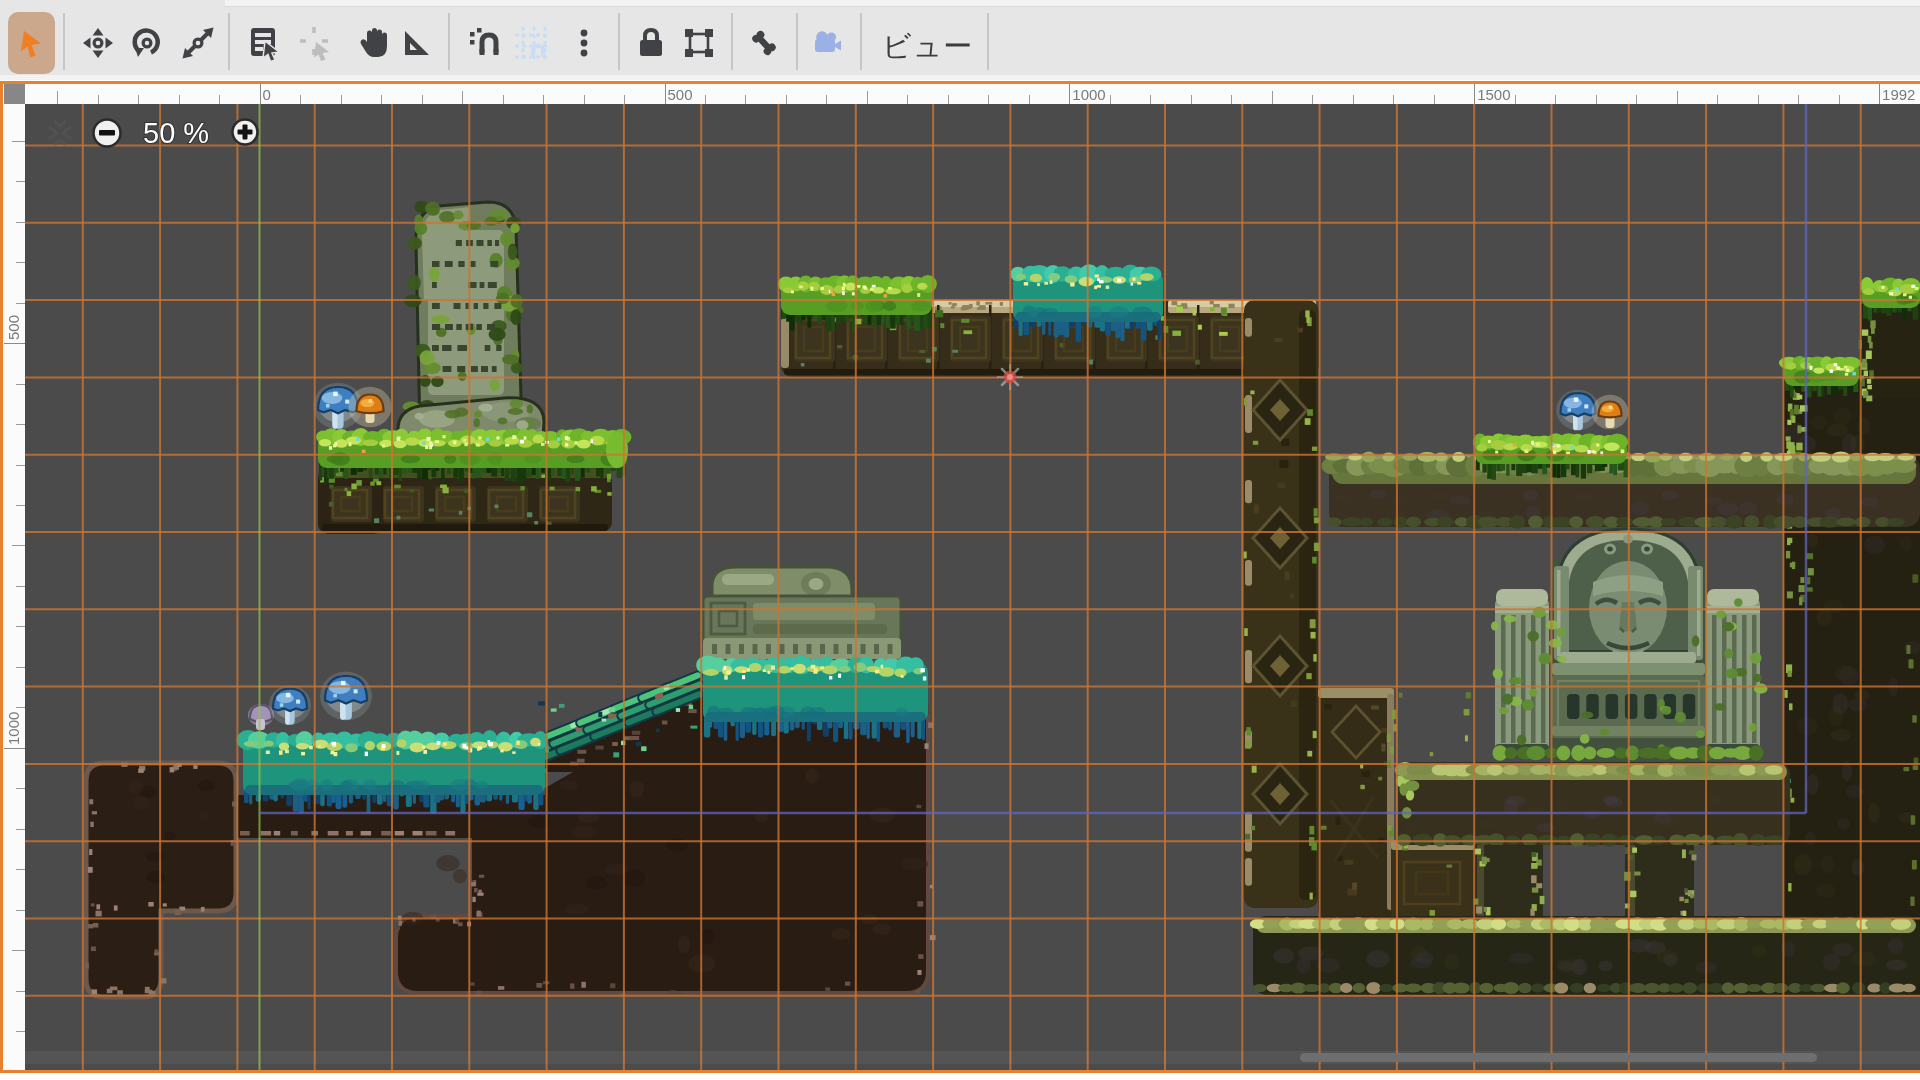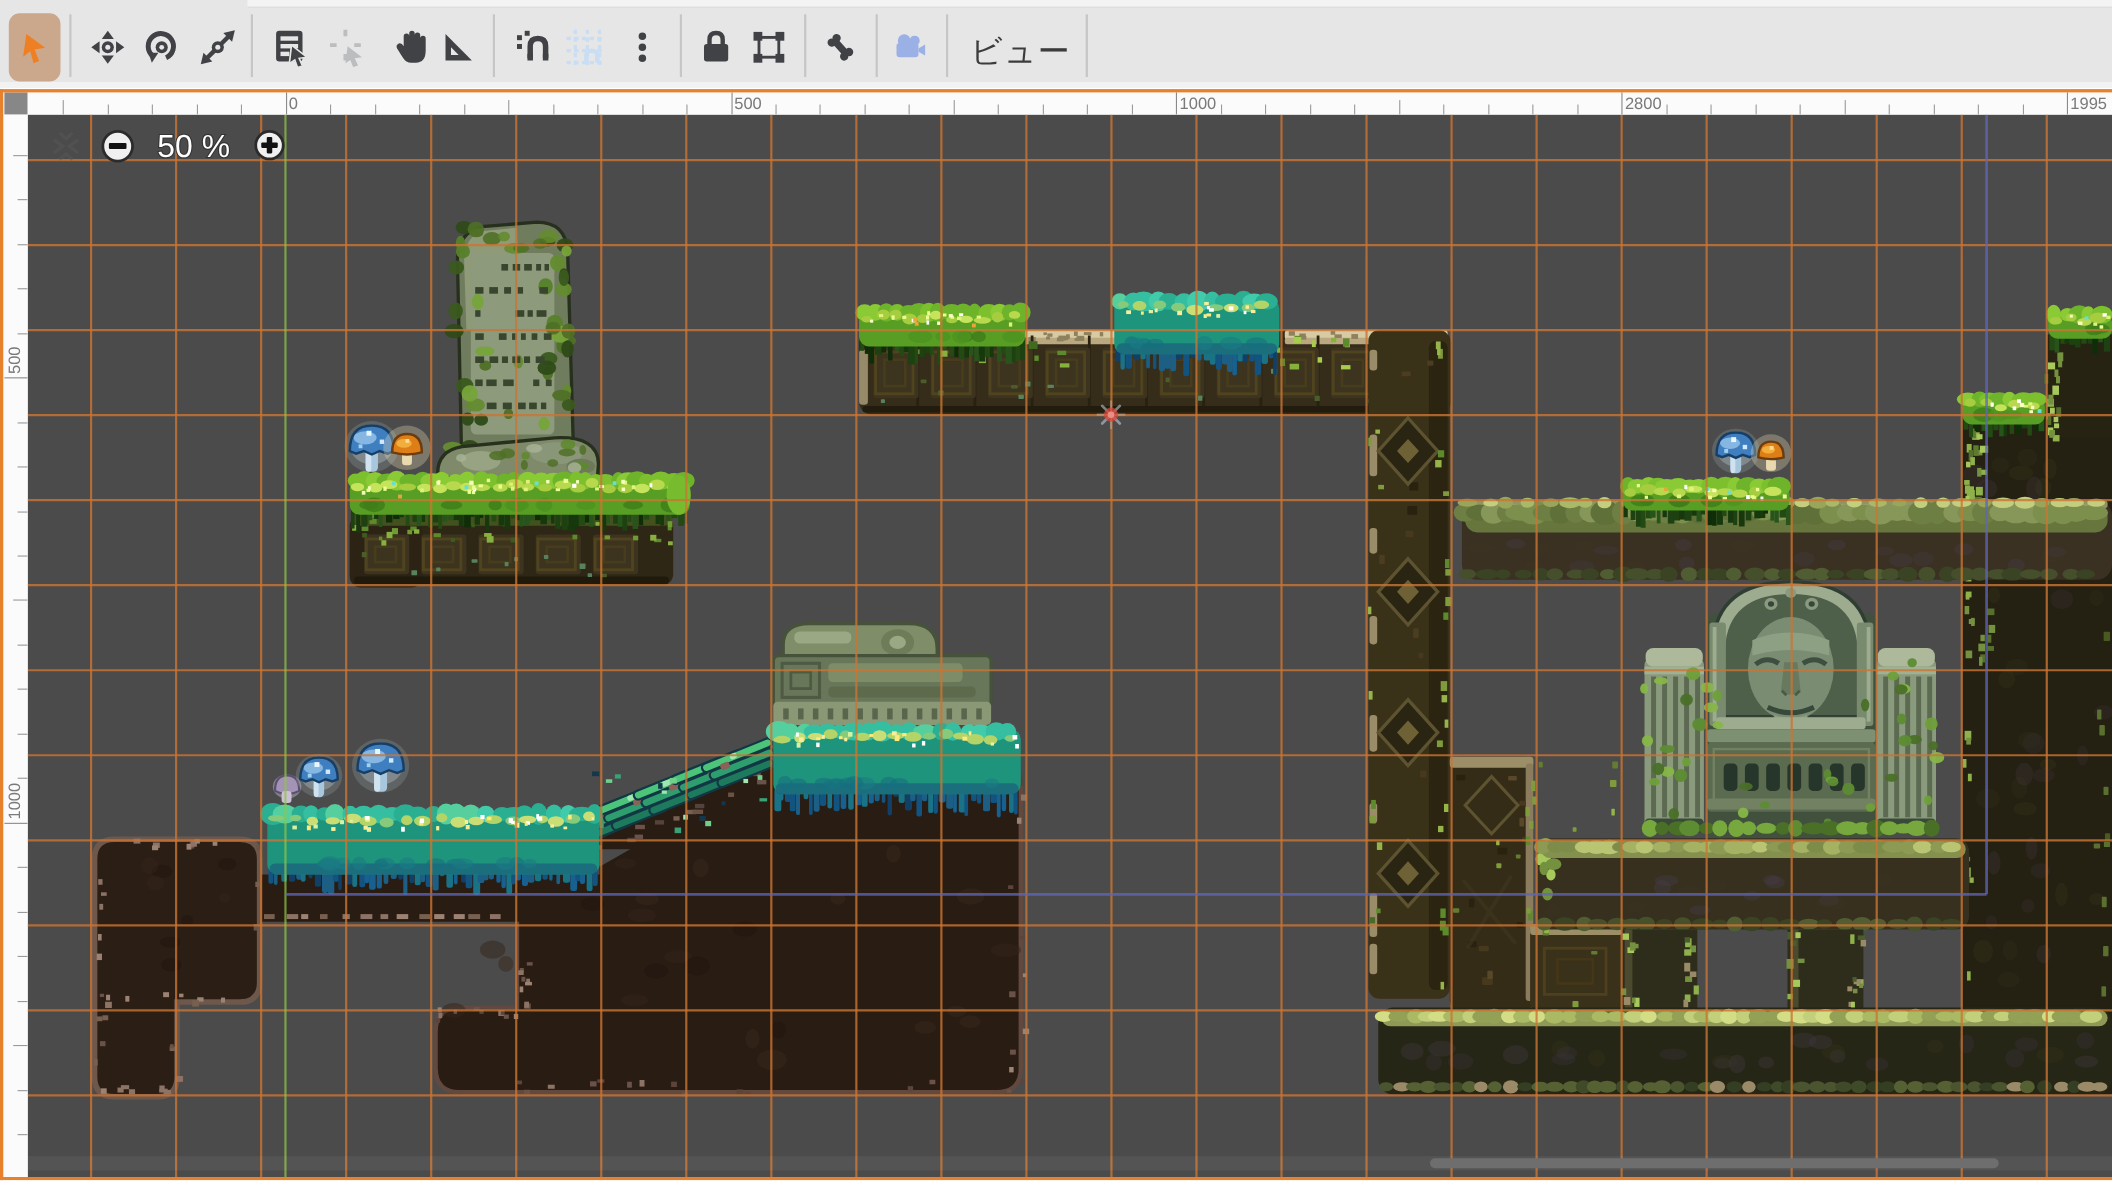--- a/index.html
+++ b/index.html
@@ -2259,32 +2259,32 @@
 <div style="position:absolute;left:1109.8px;top:95px;width:1px;height:9px;background:#9a9a9a"></div>
 <div style="position:absolute;left:1150.3px;top:95px;width:1px;height:9px;background:#9a9a9a"></div>
 <div style="position:absolute;left:1190.8px;top:95px;width:1px;height:9px;background:#9a9a9a"></div>
 <div style="position:absolute;left:1231.3px;top:95px;width:1px;height:9px;background:#9a9a9a"></div>
 <div style="position:absolute;left:1271.8px;top:91px;width:1px;height:13px;background:#9a9a9a"></div>
 <div style="position:absolute;left:1312.3px;top:95px;width:1px;height:9px;background:#9a9a9a"></div>
 <div style="position:absolute;left:1352.7px;top:95px;width:1px;height:9px;background:#9a9a9a"></div>
 <div style="position:absolute;left:1393.2px;top:95px;width:1px;height:9px;background:#9a9a9a"></div>
 <div style="position:absolute;left:1433.7px;top:95px;width:1px;height:9px;background:#9a9a9a"></div>
 <div style="position:absolute;left:1474.2px;top:84px;width:1px;height:20px;background:#8a8a8a"></div>
-<div style="position:absolute;left:1477.2px;top:86px;font-size:15px;color:#7a7a7a;font-family:'Liberation Sans',sans-serif">2800</div>
+<div style="position:absolute;left:1477.2px;top:86px;font-size:15px;color:#7a7a7a;font-family:'Liberation Sans',sans-serif">1500</div>
 <div style="position:absolute;left:1514.7px;top:95px;width:1px;height:9px;background:#9a9a9a"></div>
 <div style="position:absolute;left:1555.2px;top:95px;width:1px;height:9px;background:#9a9a9a"></div>
 <div style="position:absolute;left:1595.7px;top:95px;width:1px;height:9px;background:#9a9a9a"></div>
 <div style="position:absolute;left:1636.2px;top:95px;width:1px;height:9px;background:#9a9a9a"></div>
 <div style="position:absolute;left:1676.6px;top:91px;width:1px;height:13px;background:#9a9a9a"></div>
 <div style="position:absolute;left:1717.1px;top:95px;width:1px;height:9px;background:#9a9a9a"></div>
 <div style="position:absolute;left:1757.6px;top:95px;width:1px;height:9px;background:#9a9a9a"></div>
 <div style="position:absolute;left:1798.1px;top:95px;width:1px;height:9px;background:#9a9a9a"></div>
 <div style="position:absolute;left:1838.6px;top:95px;width:1px;height:9px;background:#9a9a9a"></div>
 <div style="position:absolute;left:1879.1px;top:84px;width:1px;height:20px;background:#8a8a8a"></div>
-<div style="position:absolute;left:1882.1px;top:86px;font-size:15px;color:#7a7a7a;font-family:'Liberation Sans',sans-serif">1995</div>
+<div style="position:absolute;left:1882.1px;top:86px;font-size:15px;color:#7a7a7a;font-family:'Liberation Sans',sans-serif">1992</div>
 <div style="position:absolute;left:1919.6px;top:95px;width:1px;height:9px;background:#9a9a9a"></div>
 <div style="position:absolute;left:12px;top:140.6px;width:13px;height:1px;background:#9a9a9a"></div>
 <div style="position:absolute;left:16px;top:181.1px;width:9px;height:1px;background:#9a9a9a"></div>
 <div style="position:absolute;left:16px;top:221.5px;width:9px;height:1px;background:#9a9a9a"></div>
 <div style="position:absolute;left:16px;top:262.0px;width:9px;height:1px;background:#9a9a9a"></div>
 <div style="position:absolute;left:16px;top:302.5px;width:9px;height:1px;background:#9a9a9a"></div>
 <div style="position:absolute;left:4px;top:343.0px;width:21px;height:1px;background:#8a8a8a"></div>
 <div style="position:absolute;left:5px;top:340.0px;font-size:15px;color:#7a7a7a;font-family:'Liberation Sans',sans-serif;transform:rotate(-90deg);transform-origin:left top;white-space:nowrap">500</div>
 <div style="position:absolute;left:16px;top:383.5px;width:9px;height:1px;background:#9a9a9a"></div>
 <div style="position:absolute;left:16px;top:424.0px;width:9px;height:1px;background:#9a9a9a"></div>

